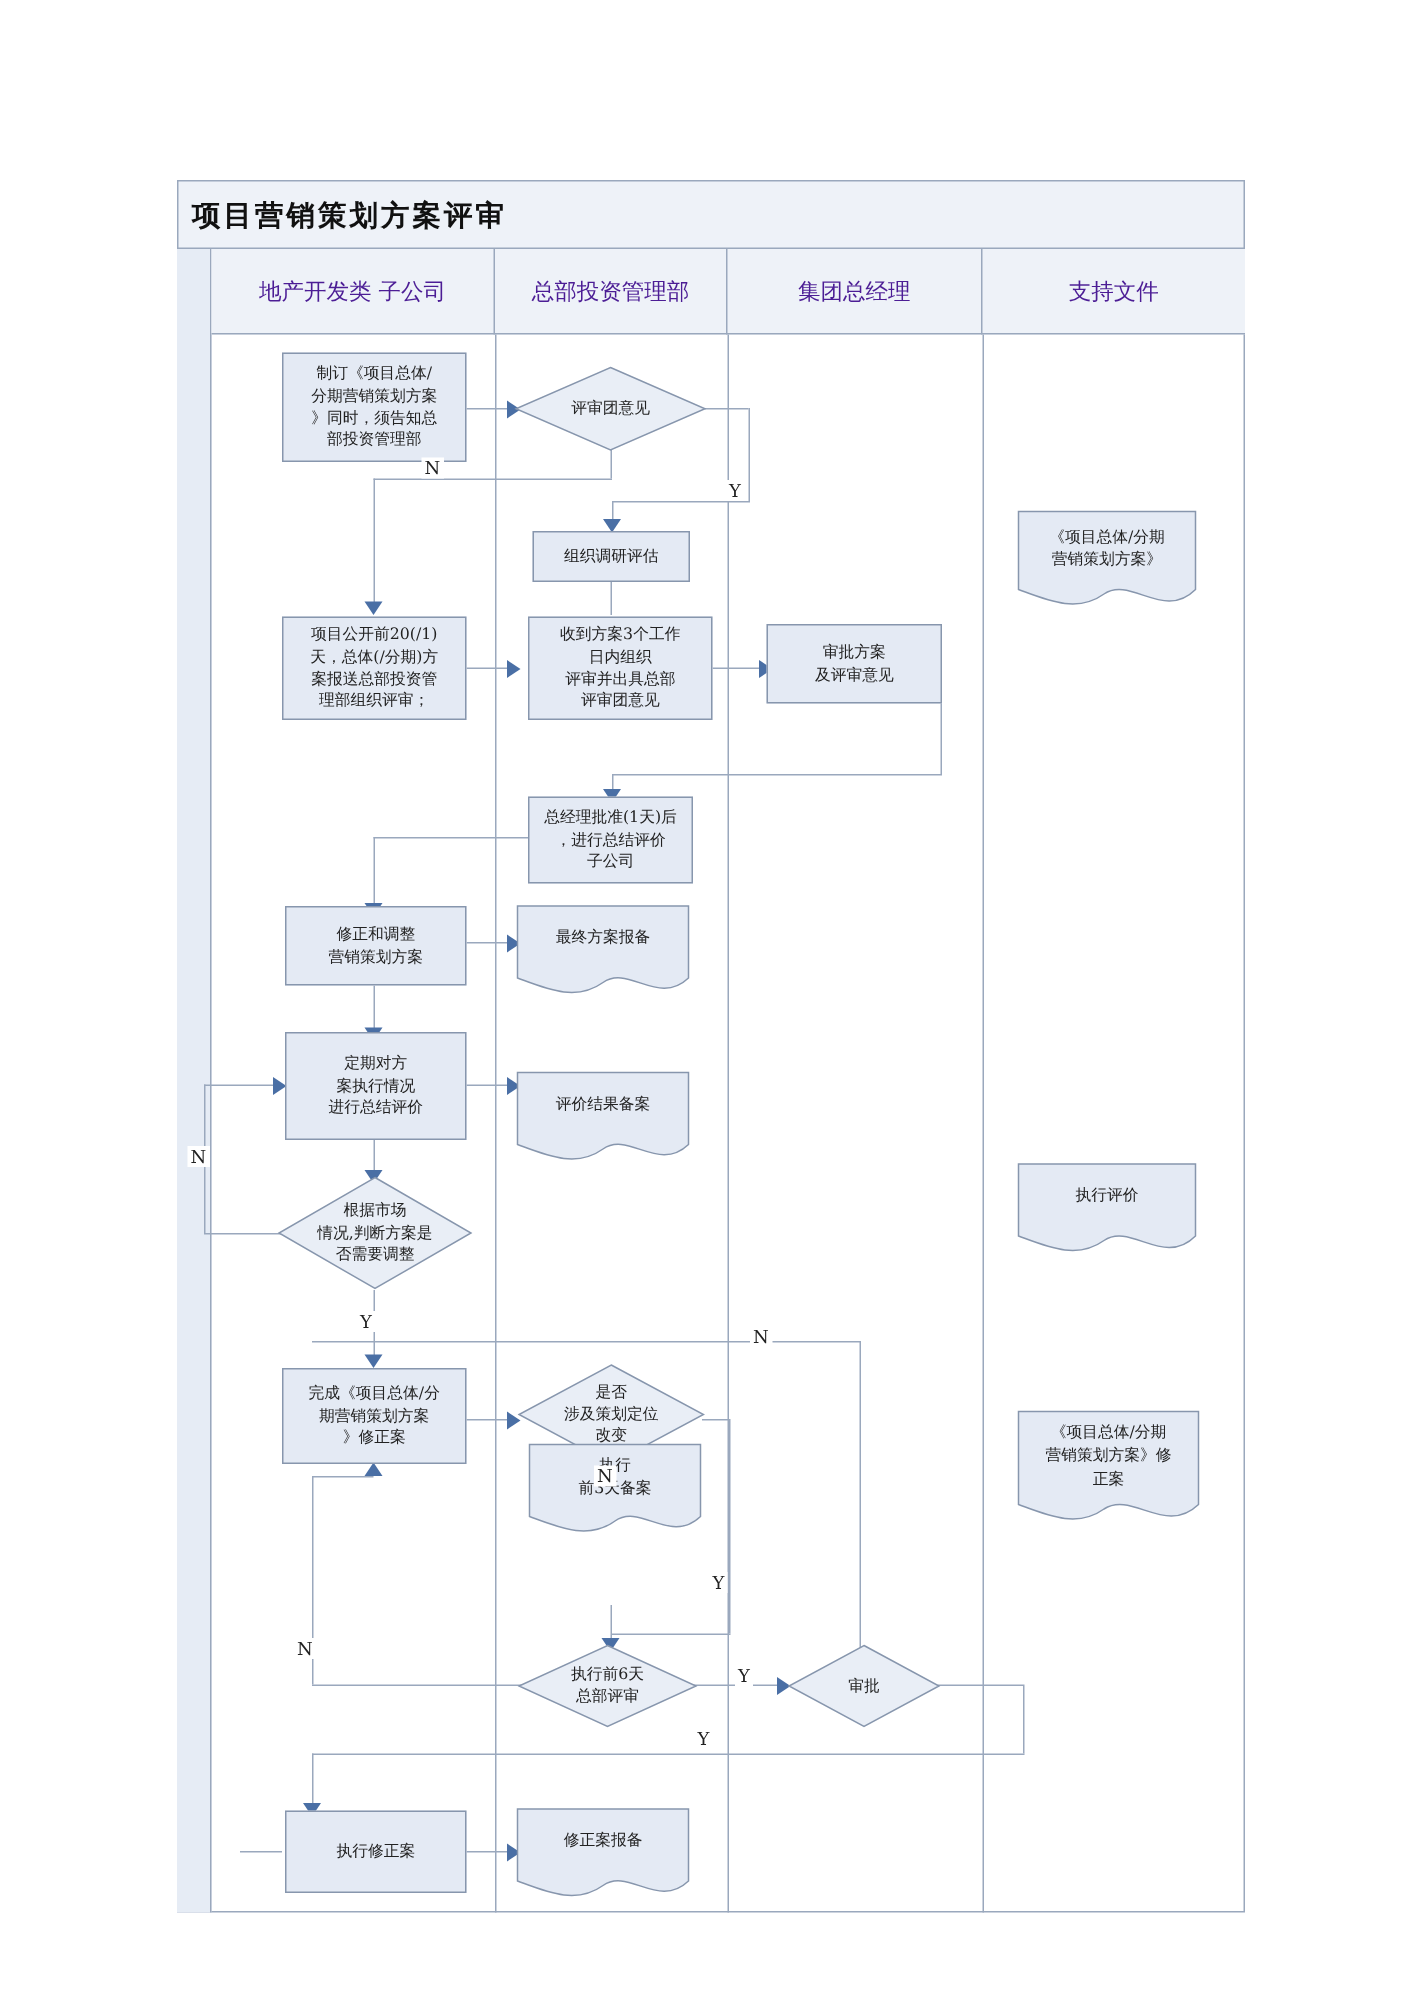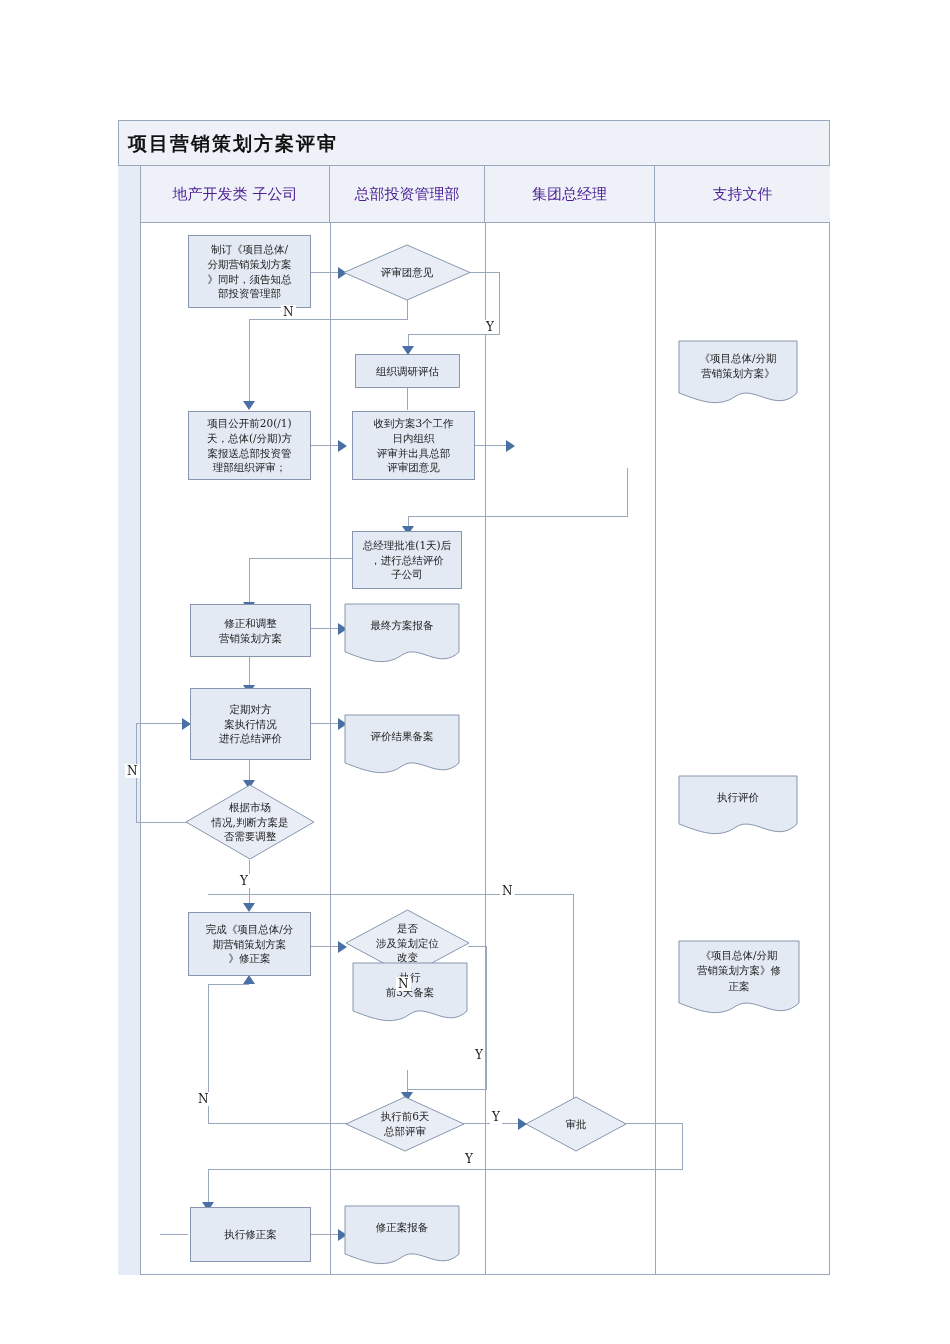--- a/index.html
+++ b/index.html
@@ -220,20 +220,22 @@
   <div class="node proc" style="left:188px;top:411px;width:123px;height:69px;">项目公开前20(/1)
 天，总体(/分期)方
 案报送总部投资管
 理部组织评审；</div>
 
   <div class="node proc" style="left:352px;top:411px;width:123px;height:69px;">收到方案3个工作
 日内组织
 评审并出具总部
 评审团意见</div>
 
+  <div class="node proc" style="left:511px;top:416px;width:117px;height:53px;">审批方案
+及评审意见</div>
 
   <div class="node proc" style="left:352px;top:531px;width:110px;height:58px;">总经理批准(1天)后
 ，进行总结评价
 子公司</div>
 
   <div class="node proc" style="left:190px;top:604px;width:121px;height:53px;">修正和调整
 营销策划方案</div>
 
   <div class="node docshape" style="left:344px;top:603px;width:116px;height:62px;">
     <svg class="dsvg" viewBox="0 0 116 62" preserveAspectRatio="none">

